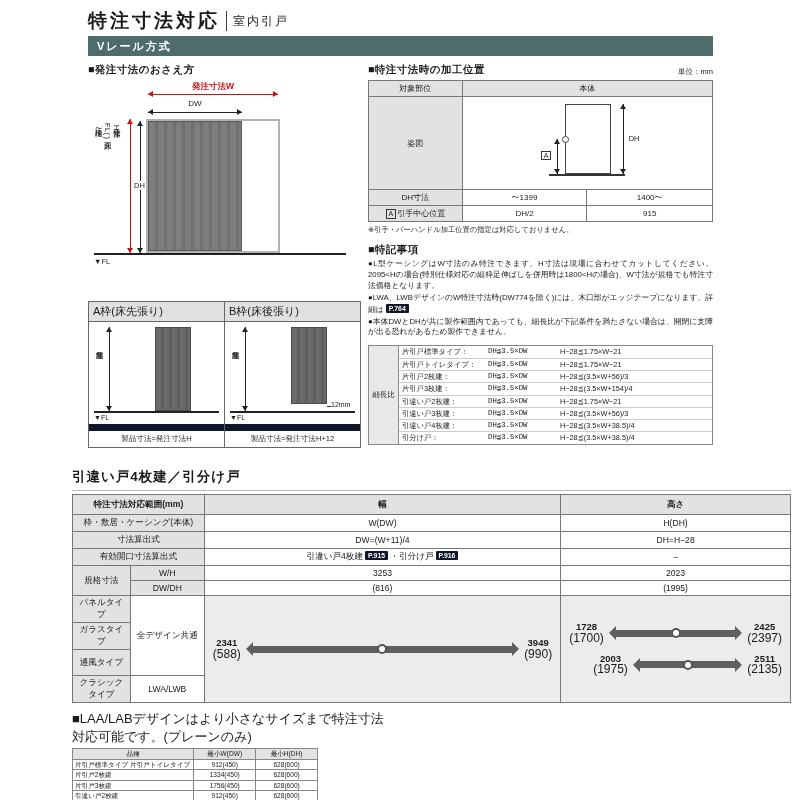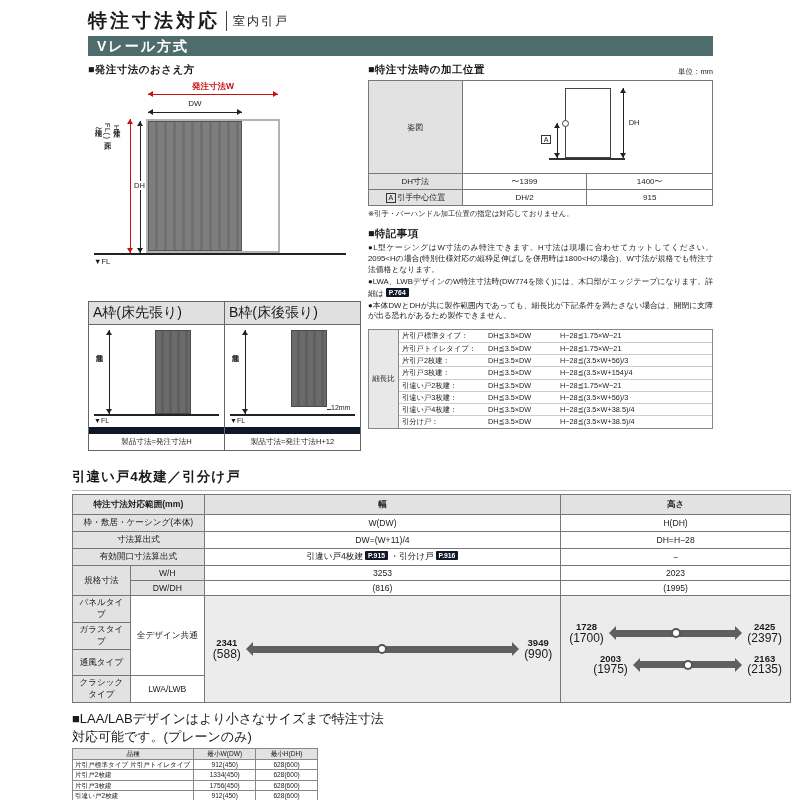--- a/index.html
+++ b/index.html
@@ -5,21 +5,21 @@
   * { margin:0; padding:0; box-sizing:border-box; }
   html,body { width:800px; height:800px; }
   body { background:#fff; font-family:"Liberation Sans","DejaVu Sans",sans-serif; color:#1a1a1a; position:relative; overflow:hidden; }
 
   
   .hdr-row { position:absolute; left:88px; top:8px; display:flex; align-items:center; gap:6px; }
   .page-title { font-size:19px; font-weight:bold; letter-spacing:3px; }
   .hdr-divider { width:1px; height:20px; background:#444; }
   .page-subtitle { font-size:12px; letter-spacing:2px; }
   .teal-bar { position:absolute; left:88px; top:36px; width:625px; height:20px; background:#4e6c6c; color:#fff;
-              font-size:14px; font-weight:bold; line-height:20px; padding-left:9px; letter-spacing:2px; }
+              font-size:11px; font-weight:bold; line-height:20px; padding-left:9px; letter-spacing:2px; }
 
   .sec-h { font-size:10.5px; font-weight:bold; letter-spacing:.5px; }
 
   
   .c-red { color:#c11; } .c-blk { color:#222; }
   .arrow-h { position:absolute; height:1px; background:currentColor; }
   .arrow-h::before,.arrow-h::after { content:""; position:absolute; top:-3px; border-top:3px solid transparent; border-bottom:3px solid transparent; }
   .arrow-h::before { left:0; border-right:5px solid currentColor; }
   .arrow-h::after { right:0; border-left:5px solid currentColor; }
   .arrow-v { position:absolute; width:1px; background:currentColor; }
@@ -43,21 +43,21 @@
   .md-vtext { position:absolute; left:6px; top:42px; height:128px; writing-mode:vertical-rl; font-size:7.3px; letter-spacing:.5px; line-height:1.25; }
   .md-vtext span { display:block; }
   .md-harrow { left:42px; top:38px; height:134px; }
   .md-dharrow { left:52px; top:40px; height:132px; }
   .md-dhlabel { position:absolute; left:45px; top:100px; font-size:7.5px; background:#fff; padding:0 1px; z-index:2; }
 
   
   .fboxes { display:flex; margin-top:6px; }
   .fbox { width:137px; border:1px solid #666; background:#fff; }
   .fbox + .fbox { margin-left:-1px; }
-  .fbox-title { background:#e0e0e0; border-bottom:1px solid #666; font-size:14px; padding:2px 4px; }
+  .fbox-title { background:#e0e0e0; border-bottom:1px solid #666; font-size:11px; padding:2px 4px; }
   .fbox-body { position:relative; height:102px; }
   .fb-arrow { left:20px; top:5px; height:84px; }
   .fb-vlabel { position:absolute; left:5px; top:24px; writing-mode:vertical-rl; font-size:7.2px; }
   .fb-door { position:absolute; left:66px; top:5px; width:36px; height:84px; border:1px solid #4a4a4a; }
   .fb-door-b { height:77px; }
   .fb-floor { position:absolute; left:5px; right:5px; top:89px; height:2px; background:#222; }
   .fb-fl { position:absolute; left:5px; top:92px; font-size:7px; }
   .fb-gap { position:absolute; left:106px; top:79px; font-size:7px; }
   .fb-gap-line { position:absolute; left:102px; top:84px; width:4px; height:1px; background:#333; }
   .fbox-formula { border-top:7px solid #0f172a; font-size:7.6px; text-align:center; padding:3px 1px; }
@@ -85,21 +85,21 @@
   .bullets { margin-top:2px; font-size:7.8px; line-height:1.4; }
   .bullets p { margin-bottom:1px; text-align:justify; }
   .badge { display:inline-block; background:#101828; color:#fff; font-size:6.8px; line-height:9px; padding:0 3px;
            border-radius:1px; font-weight:bold; margin-left:2px; vertical-align:1px; cursor:pointer; }
 
   .ratio { margin-top:7px; display:flex; border:1px solid #888; font-size:7.3px; line-height:1; }
   .ratio-side { width:30px; background:#e8e8e8; border-right:1px solid #888; display:flex; align-items:center; justify-content:center; font-size:7.5px; }
   .ratio-rows { flex:1; }
   .ratio-row { display:flex; padding:2px 3px; border-bottom:1px solid #ccc; }
   .ratio-row:last-child { border-bottom:none; }
-  .ratio-type { width:86px; } .ratio-f1 { width:72px; } .ratio-f2 { flex:1; }
+  .ratio-type { width:86px; } .ratio-f1 { width:72px;font-family:Liberation Mono, monospace; } .ratio-f2 { flex:1; }
 
   
   .main-heading { position:absolute; left:72px; top:468px; width:719px; font-size:13.5px; font-weight:bold; letter-spacing:1px; padding-bottom:4px; border-bottom:1px solid #bbb; }
   .main-table { position:absolute; left:72px; top:494px; width:719px; border-collapse:collapse; font-size:8.6px; }
   .main-table td { border:1px solid #777; text-align:center; vertical-align:middle; padding:1px 3px; }
   .main-table .b { font-weight:bold; }
   .h20 td { height:20px; } .h17 td { height:17px; } .h15 td { height:15px; } .h26 td { height:26px; }
   .diagc { background:#ececec; padding:0 !important; }
   .range-diag { display:flex; align-items:center; gap:4px; padding:0 8px; height:100%; }
   .rlab { display:flex; flex-direction:column; align-items:center; line-height:1.05; font-size:9.5px; font-weight:bold; }
@@ -185,20 +185,24 @@
     <div class="unit">単位：mm</div>
   </div>
 
   <table class="proc-table">
     <colgroup>
         <col style="width:94px">
         <col style="width:125px">
         <col style="width:126px">
       </colgroup>
     <tbody>
+        <tr>
+      <td class="lblc">対象部位</td>
+      <td class="lblc" colspan="2">本体</td>
+    </tr>
     <tr>
       <td class="lblc">姿図</td>
       <td class="figcell" colspan="2">
         <div class="pfig">
           <div class="pfig-door"></div>
           <div class="pfig-floor"></div>
           <div class="arrow-v c-blk pfig-dh-arrow"></div>
           <div class="pfig-dh">DH</div>
           <div class="arrow-v c-blk pfig-a-arrow"></div>
           <div class="pfig-abox">A</div>
@@ -353,21 +357,21 @@
         </div>
         <div class="range-diag second">
           <span class="rlab">
                 <span>2003</span>
                 <span class="sub">(1975)</span>
               </span>
           <span class="rbar">
                 <span class="rdot"></span>
               </span>
           <span class="rlab">
-                <span>2163</span>
+                <span>2511</span>
                 <span class="sub">(2135)</span>
               </span>
         </div>
       </div>
     </td>
   </tr>
   <tr class="h26">
         <td class="lblc">ガラスタイプ</td>
       </tr>
   <tr class="h26">

